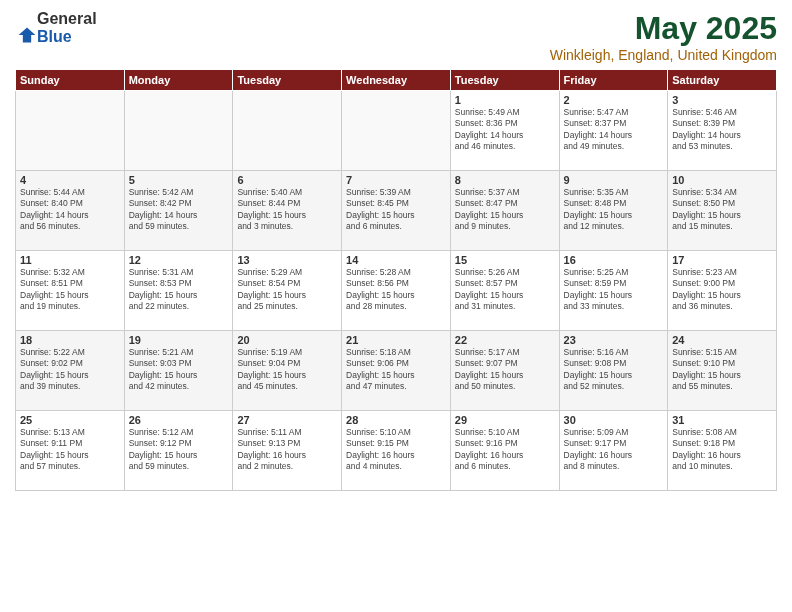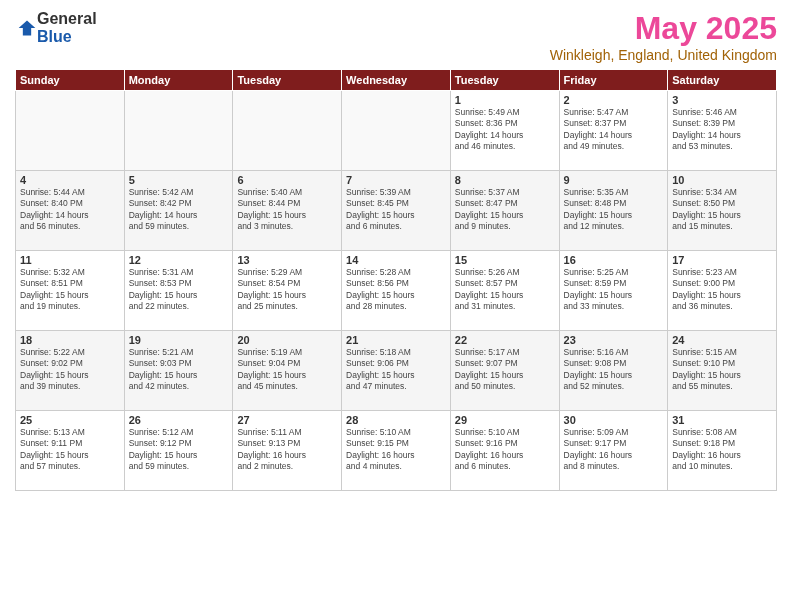--- a/index.html
+++ b/index.html
@@ -17,21 +17,21 @@
       padding: 10px 15px;
     }
     .header {
       display: flex;
       justify-content: space-between;
       align-items: flex-start;
       margin-bottom: 6px;
     }
     .logo {
       display: flex;
-      align-items: center;
+      align-items: flex-end;
     }
     .logo-text {
       display: flex;
       flex-direction: column;
       line-height: 1.1;
     }
     .logo-general {
       font-size: 16px;
       font-weight: bold;
       color: #333;
@@ -45,21 +45,21 @@
       width: 20px;
       height: 20px;
       margin-left: 2px;
     }
     .title-block {
       text-align: right;
     }
     .main-title {
       font-size: 32px;
       font-weight: bold;
-      color: #ec4899;
+      color: #14532d;
     }
     .subtitle {
       font-size: 14px;
       color: #a16207;
       font-weight: 500;
     }
     table {
       width: 100%;
       border-collapse: collapse;
       table-layout: fixed;

